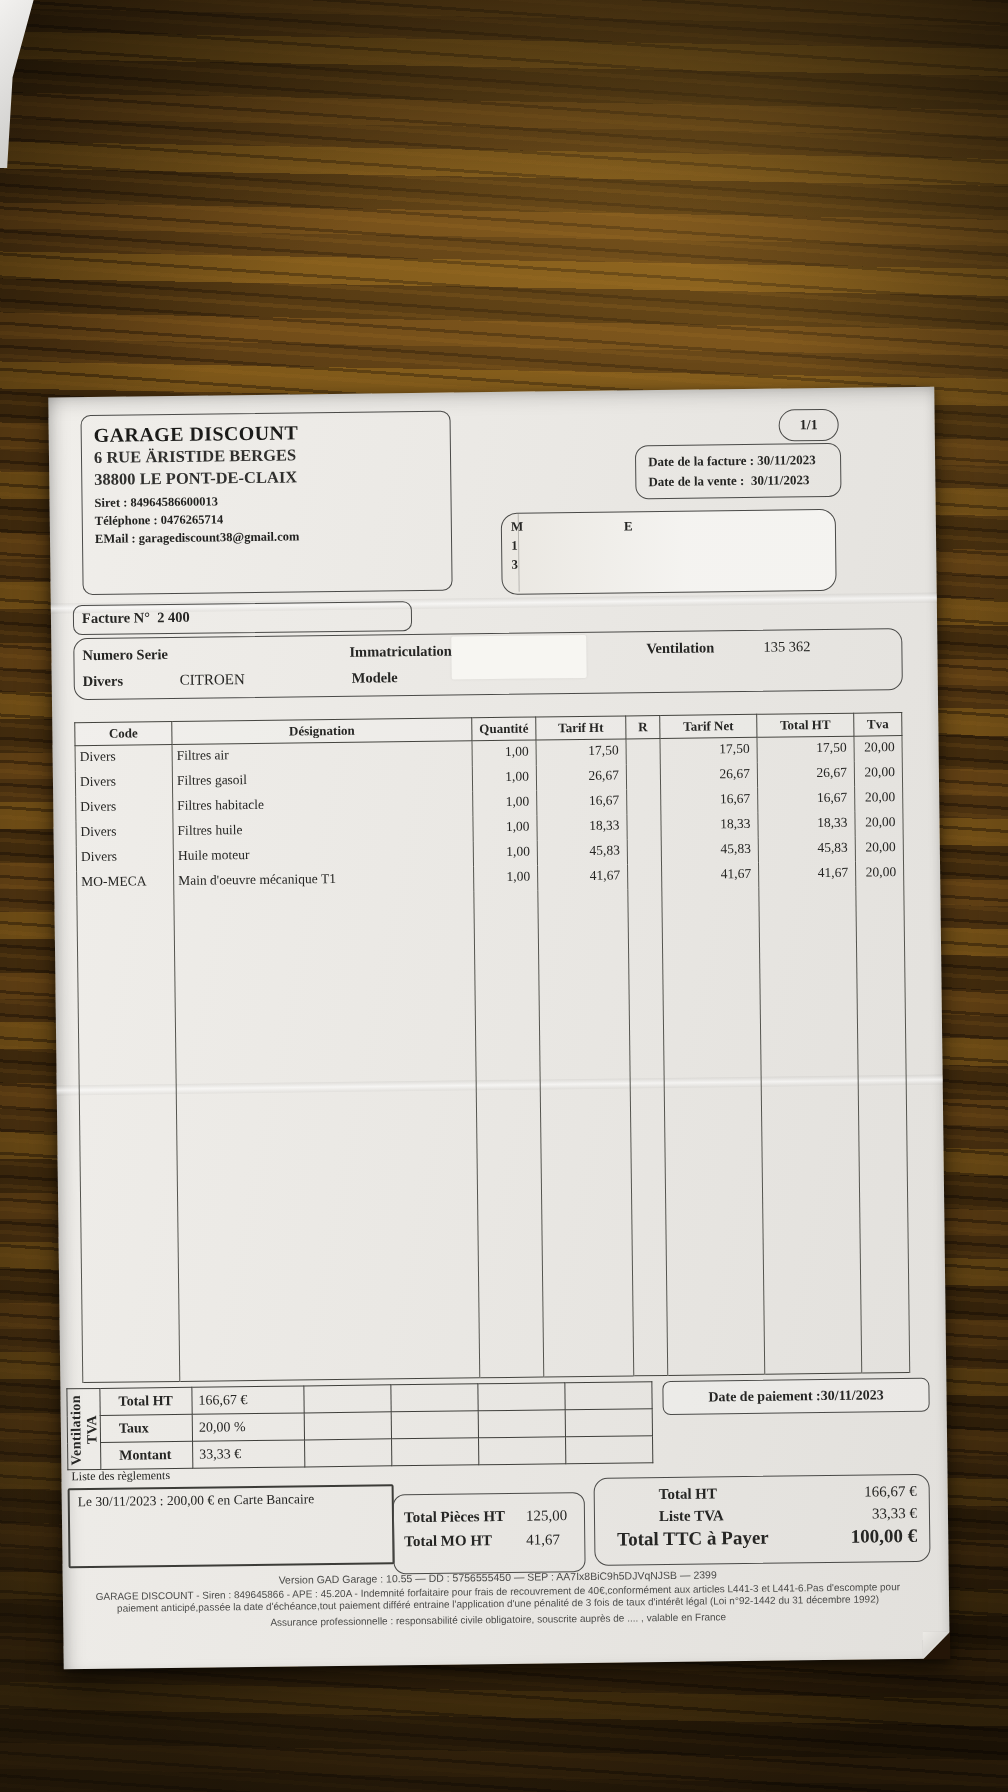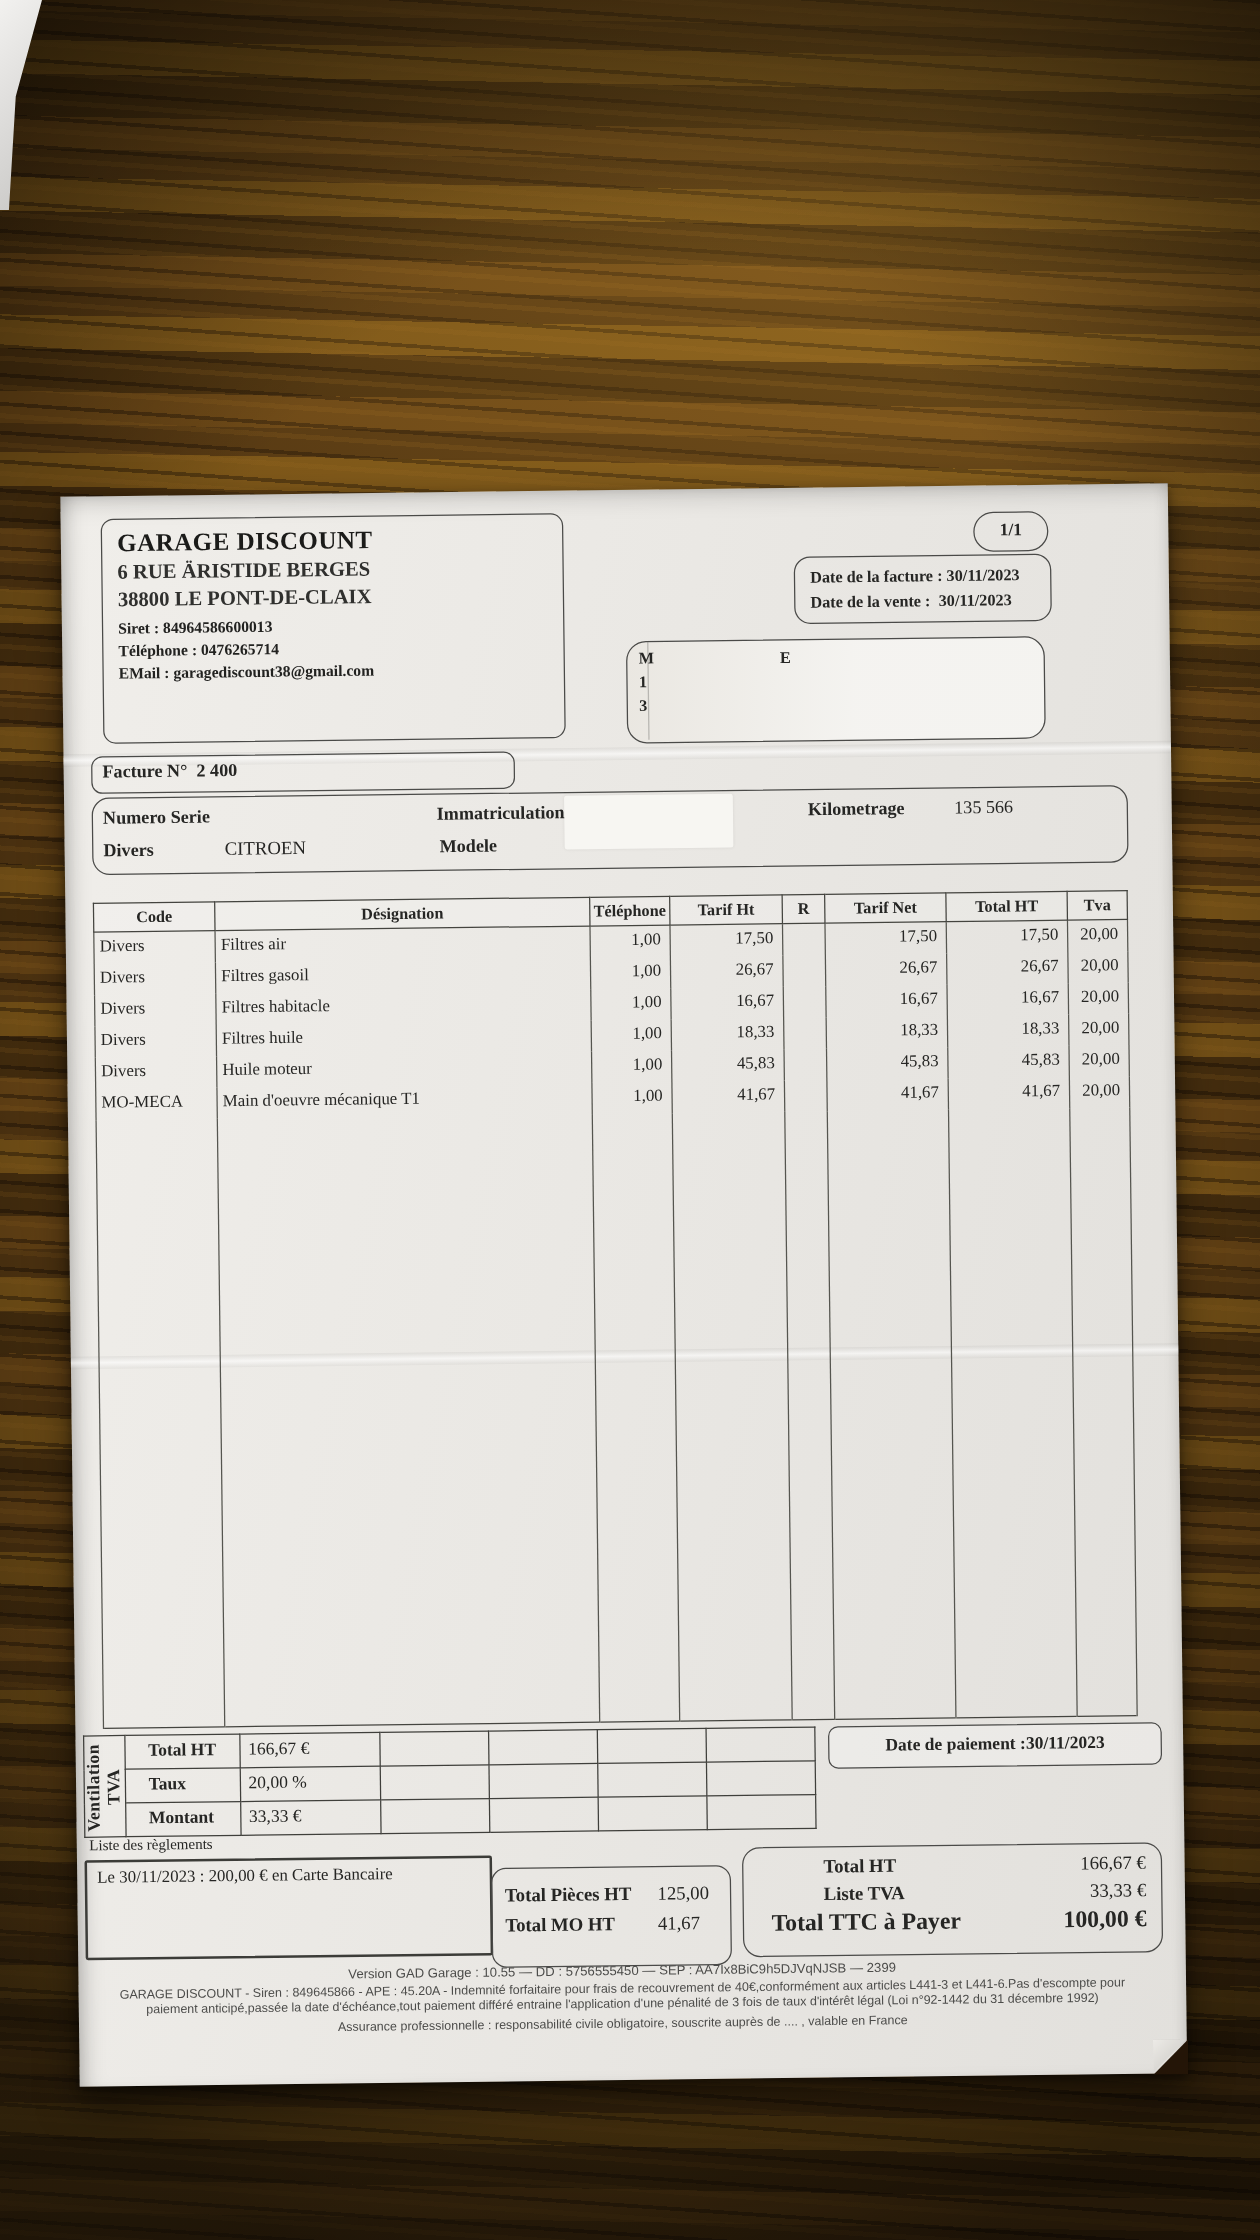--- a/index.html
+++ b/index.html
@@ -111,22 +111,22 @@
     <div style="padding:4px 0 0 8px;font-weight:bold;font-size:14.5px;">
       <span>Facture N°</span>&nbsp;
       <span>2 400</span>
     </div>
   </div>
 
   <div class="rbox" style="left:22px;top:241px;width:827px;height:60px;border-radius:14px;">
     <div class="abs" style="left:377px;top:2px;width:135px;height:43px;background:#f7f6f2;border-radius:2px;box-shadow:0 0 3px rgba(0,0,0,0.08);"></div>
     <span class="abs" style="left:8px;top:8px;font-weight:bold;font-size:14.5px;">Numero Serie</span>
     <span class="abs" style="left:275px;top:8px;font-weight:bold;font-size:14.5px;">Immatriculation</span>
-    <span class="abs" style="left:572px;top:8px;font-weight:bold;font-size:14.5px;">Kilometrage</span>
-    <span class="abs" style="left:689px;top:8px;font-size:14.5px;">135 566</span>
+    <span class="abs" style="left:572px;top:8px;font-weight:bold;font-size:14.5px;">Ventilation</span>
+    <span class="abs" style="left:689px;top:8px;font-size:14.5px;">135 362</span>
     <span class="abs" style="left:8px;top:34px;font-weight:bold;font-size:14.5px;">Divers</span>
     <span class="abs" style="left:105px;top:34px;font-size:15px;">CITROEN</span>
     <span class="abs" style="left:277px;top:34px;font-weight:bold;font-size:14.5px;">Modele</span>
   </div>
 
   <div class="abs" style="left:22px;top:325px;">
     <table class="items">
       <colgroup>
         <col style="width:97px">
           <col style="width:300px">
@@ -134,21 +134,21 @@
           <col style="width:90px">
         <col style="width:34px">
           <col style="width:97px">
           <col style="width:97px">
           <col style="width:48px">
       </colgroup>
       <thead>
         <tr>
           <th>Code</th>
           <th>Désignation</th>
-          <th>Téléphone</th>
+          <th>Quantité</th>
           <th>Tarif Ht</th>
           <th>R</th>
           <th>Tarif Net</th>
           <th>Total HT</th>
           <th>Tva</th>
         </tr>
       </thead>
       <tbody>
         <tr class="body-row">
           <td>Divers</td>

